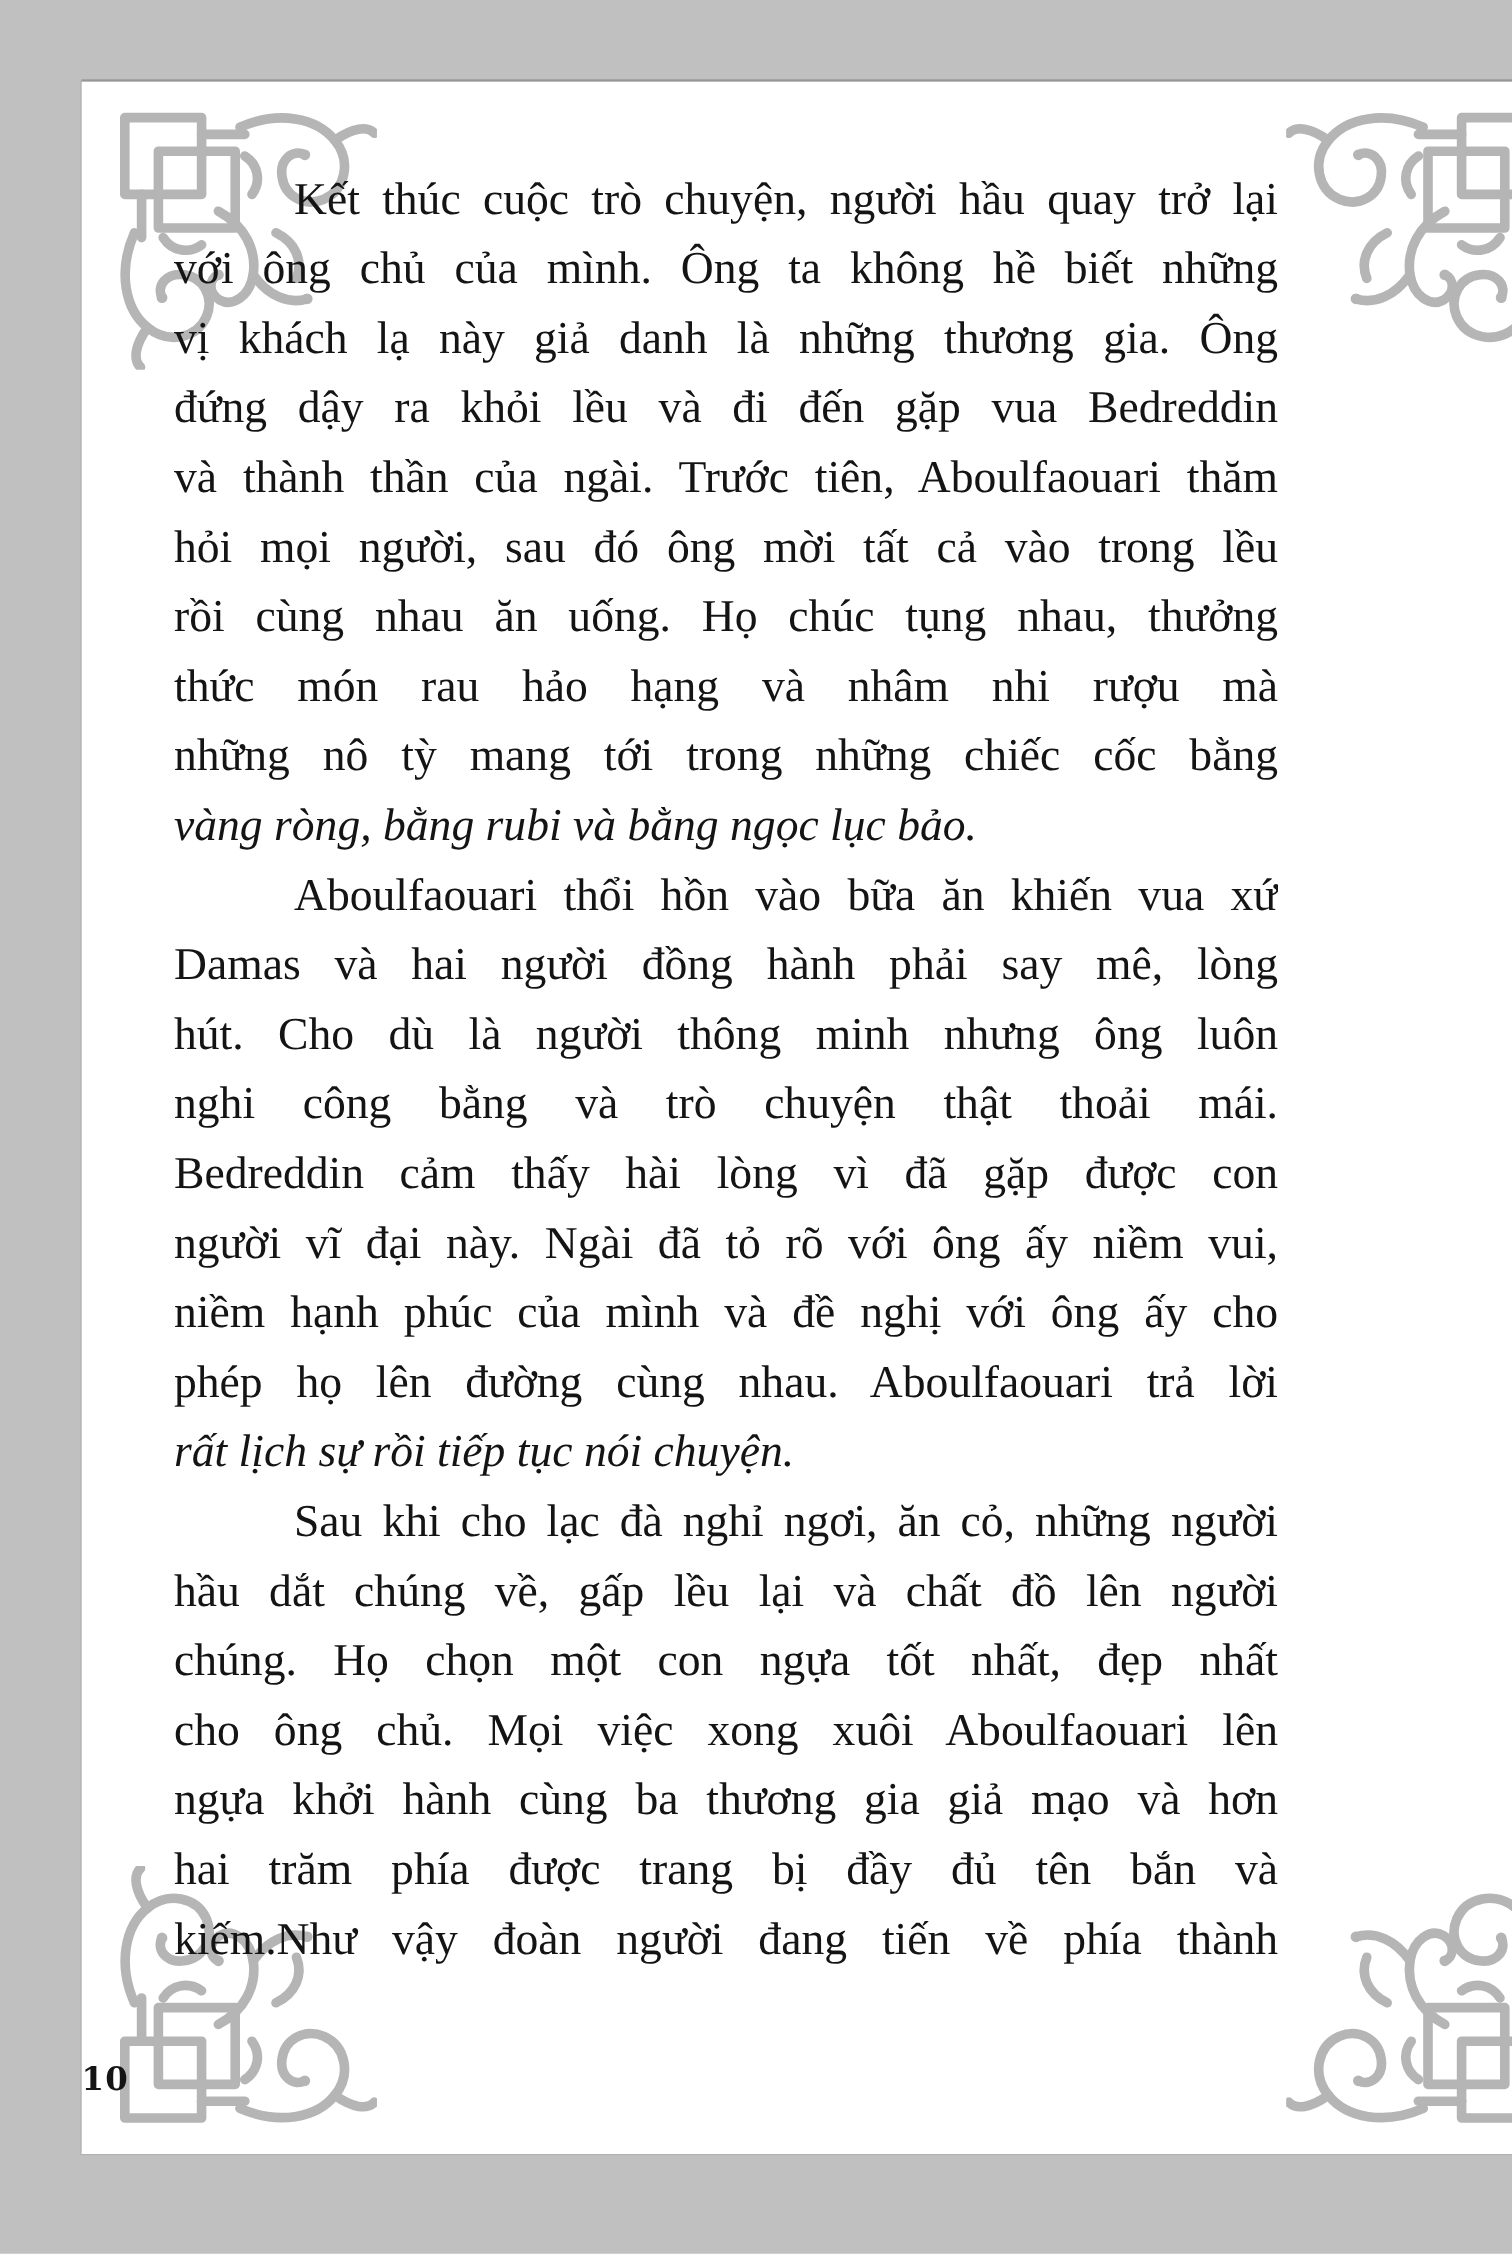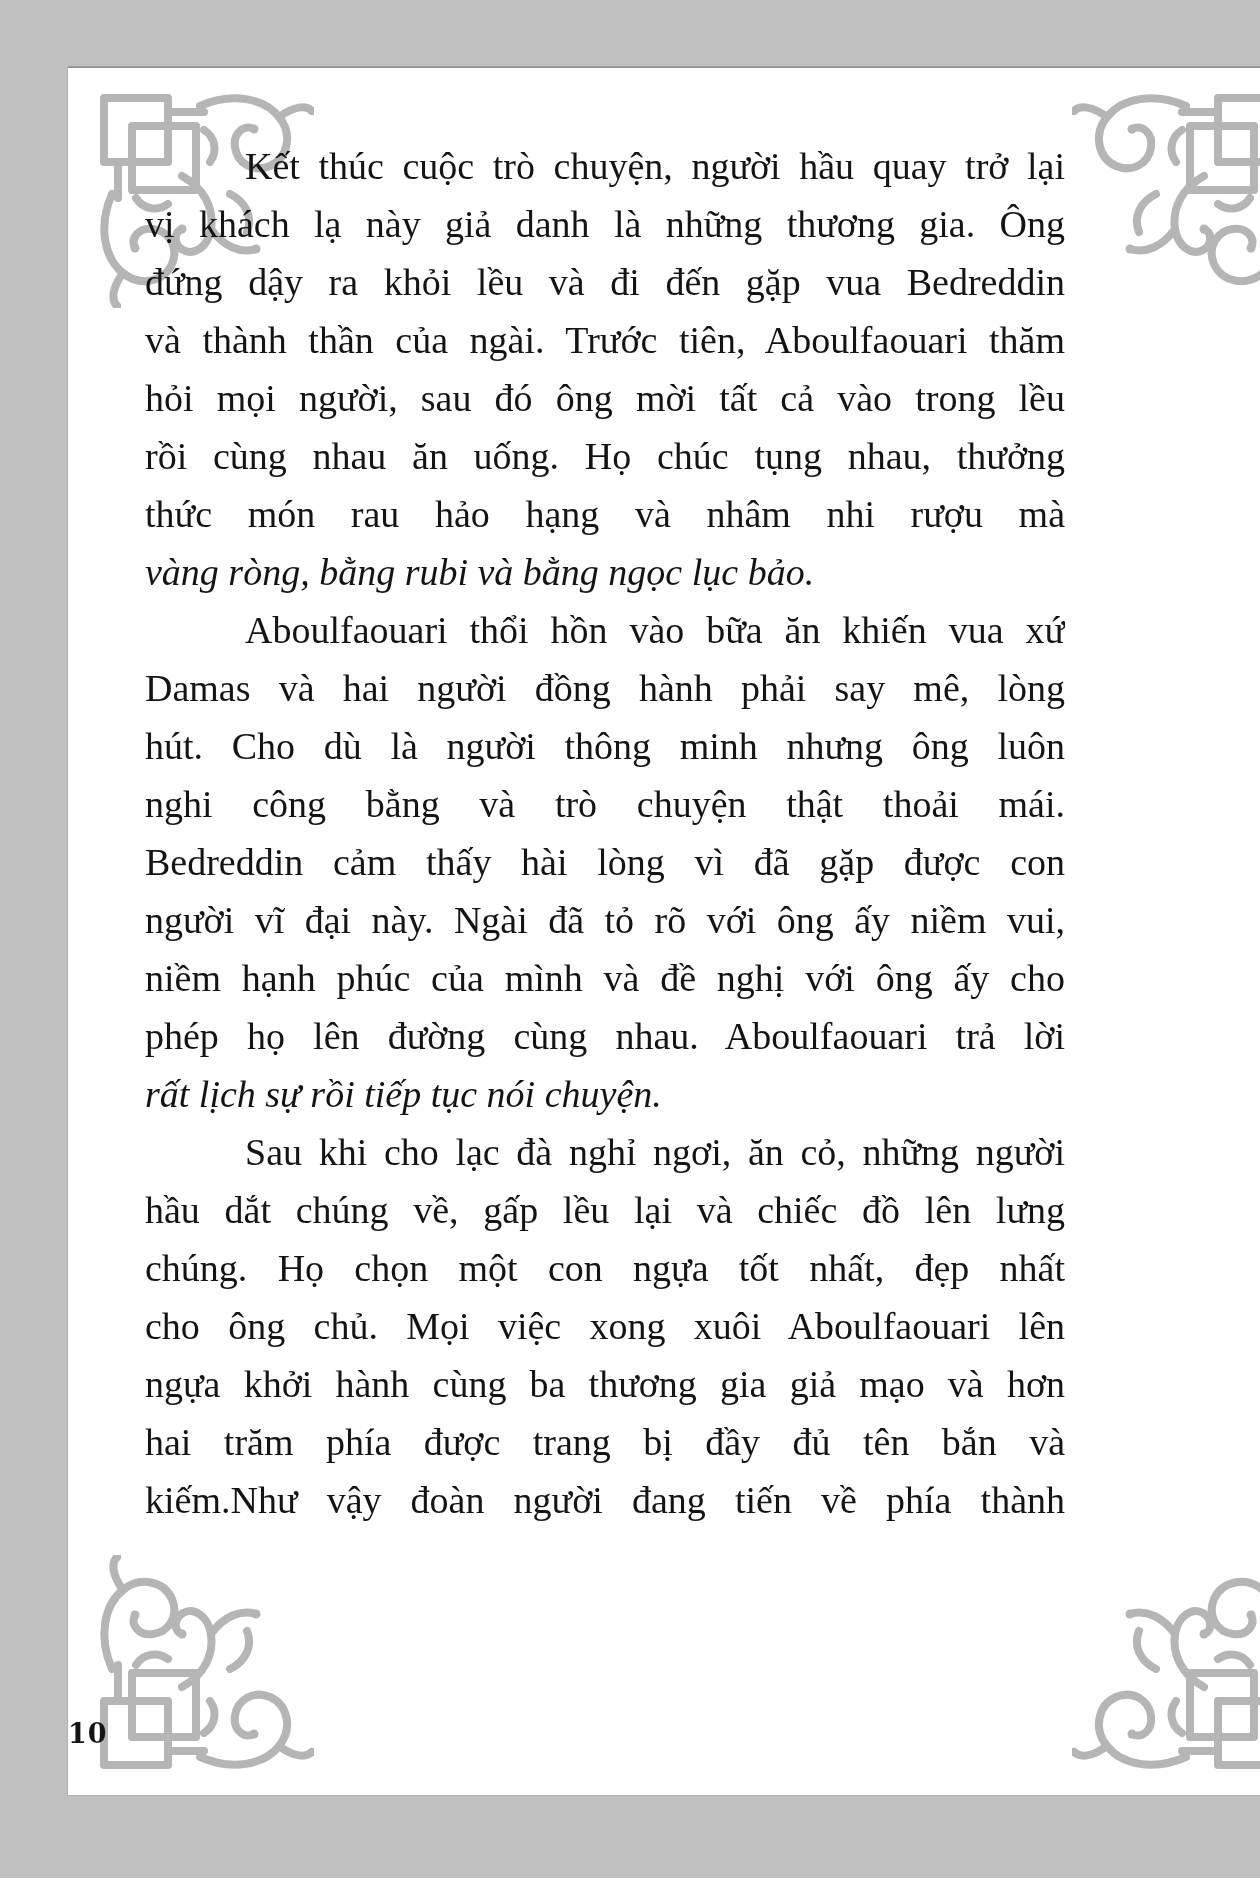--- a/index.html
+++ b/index.html
@@ -122,38 +122,40 @@
       </svg>
     <svg class="corner bl" viewBox="0 0 232 232">
         <use href="#corner-flourish"></use>
       </svg>
     <svg class="corner br" viewBox="0 0 232 232">
         <use href="#corner-flourish"></use>
       </svg>
 
     <div class="text-block">
         <div class="line indent">Kết thúc cuộc trò chuyện, người hầu quay trở lại</div>
+        <div class="line">với ông chủ của mình. Ông ta không hề biết những</div>
         <div class="line">vị khách lạ này giả danh là những thương gia. Ông</div>
         <div class="line">đứng dậy ra khỏi lều và đi đến gặp vua Bedreddin</div>
         <div class="line">và thành thần của ngài. Trước tiên, Aboulfaouari thăm</div>
         <div class="line">hỏi mọi người, sau đó ông mời tất cả vào trong lều</div>
         <div class="line">rồi cùng nhau ăn uống. Họ chúc tụng nhau, thưởng</div>
         <div class="line">thức món rau hảo hạng và nhâm nhi rượu mà</div>
+        <div class="line">những nô tỳ mang tới trong những chiếc cốc bằng</div>
         <div class="line no-just">vàng ròng, bằng rubi và bằng ngọc lục bảo.</div>
         <div class="line indent">Aboulfaouari thổi hồn vào bữa ăn khiến vua xứ</div>
         <div class="line">Damas và hai người đồng hành phải say mê, lòng</div>
         <div class="line">hút. Cho dù là người thông minh nhưng ông luôn</div>
         <div class="line">nghi công bằng và trò chuyện thật thoải mái.</div>
         <div class="line">Bedreddin cảm thấy hài lòng vì đã gặp được con</div>
         <div class="line">người vĩ đại này. Ngài đã tỏ rõ với ông ấy niềm vui,</div>
         <div class="line">niềm hạnh phúc của mình và đề nghị với ông ấy cho</div>
         <div class="line">phép họ lên đường cùng nhau. Aboulfaouari trả lời</div>
         <div class="line no-just">rất lịch sự rồi tiếp tục nói chuyện.</div>
         <div class="line indent">Sau khi cho lạc đà nghỉ ngơi, ăn cỏ, những người</div>
-        <div class="line">hầu dắt chúng về, gấp lều lại và chiếc đồ lên lưng</div>
+        <div class="line">hầu dắt chúng về, gấp lều lại và chất đồ lên người</div>
         <div class="line">chúng. Họ chọn một con ngựa tốt nhất, đẹp nhất</div>
         <div class="line">cho ông chủ. Mọi việc xong xuôi Aboulfaouari lên</div>
         <div class="line">ngựa khởi hành cùng ba thương gia giả mạo và hơn</div>
         <div class="line">hai trăm phía được trang bị đầy đủ tên bắn và</div>
         <div class="line">kiếm.Như vậy đoàn người đang tiến về phía thành</div>
       </div>
 
     <div class="page-number">10</div>
 
   </div>

